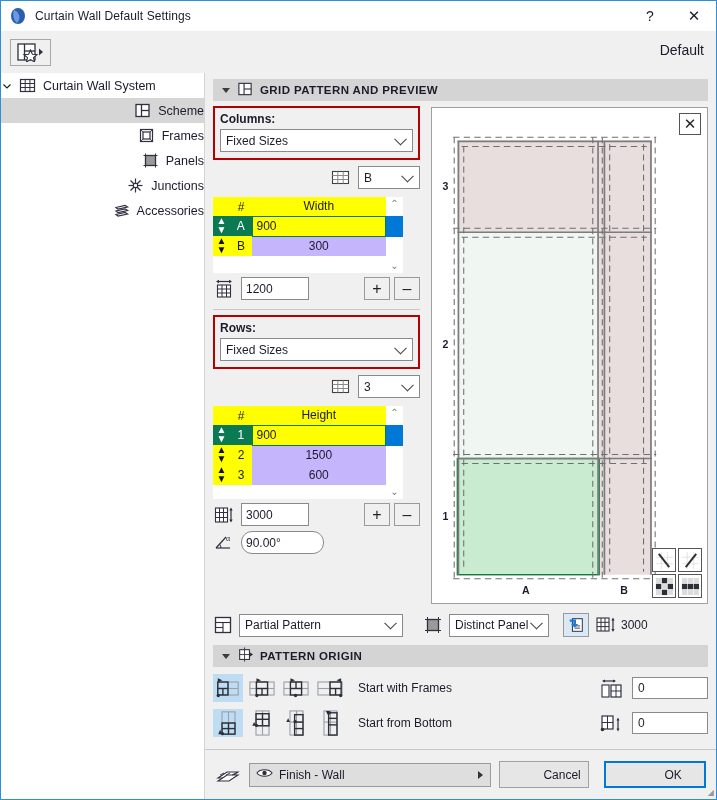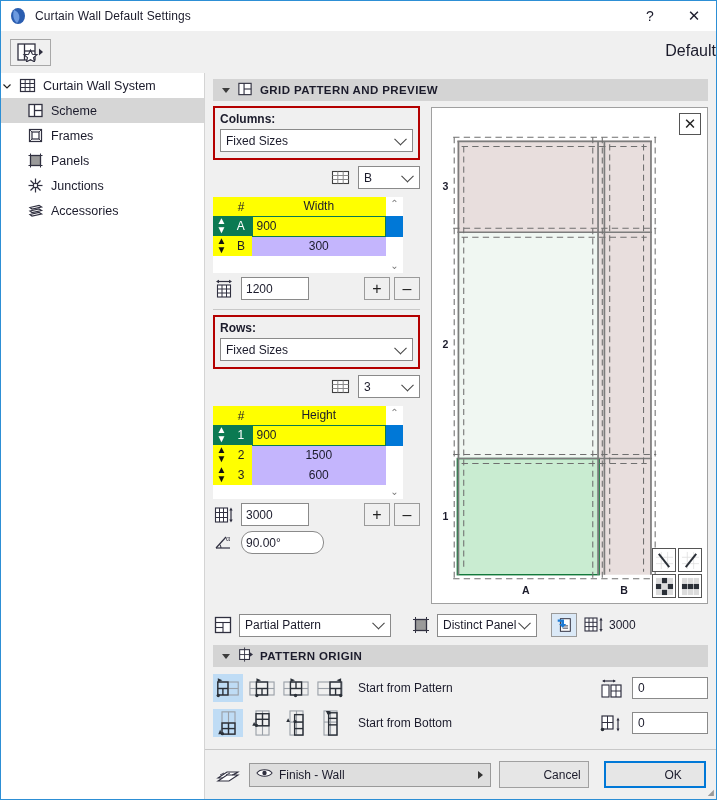--- a/index.html
+++ b/index.html
@@ -36,35 +36,35 @@
   .topstrip {
     flex: 0 0 42px; background:#f0f0f0; position:relative;
     display:flex; align-items:center;
   }
   .fav-btn {
     margin-left:9px; width:41px; height:27px;
     border:1px solid #a8a8a8; background:#f0f0f0;
     display:flex; align-items:center; justify-content:center;
   }
   .default-label {
-    position:absolute; right:0; top:11px;
-    font-size:16px; color:#1b1b2b;
+    position:absolute; right:12px; top:11px;
+    font-size:14px; color:#1b1b2b;
   }
   
   .body-area { flex:1 1 auto; display:flex; min-height:0; }
   .sidebar {
     width:204px; flex:0 0 204px; background:#ffffff;
     border-right:1px solid #d4d4d4;
   }
   .side-row {
     height:25px; display:flex; align-items:center; gap:7px;
     padding-left:8px; font-size:12.5px;
   }
   .side-row.root { padding-left:0; }
-  .side-row.child { padding-left:26px; }
+  .side-row.child { padding-left:26px;justify-content:flex-end; }
   .side-row.selected { background:#d6d6d6; }
   .side-ico { width:17px; height:17px; flex:0 0 17px; display:block; }
   .chev { width:11px; flex:0 0 11px; display:flex; align-items:center; justify-content:center; }
   
   .main {
     flex:1 1 auto; position:relative; background:#f0f0f0;
     padding: 6px 8px 0 8px;
   }
   .section-head {
     height:22px; background:#d4d4d4; display:flex; align-items:center; gap:7px;
@@ -139,21 +139,21 @@
     position:absolute; right:6px; top:5px; width:22px; height:22px;
     border:1px solid #555; background:#fff;
     display:flex;align-items:center;justify-content:center;font-size:15px;color:#222;
   }
   .pv-corner { position:absolute; right:5px; bottom:5px; display:grid; grid-template-columns:24px 24px; grid-template-rows:24px 24px; gap:2px;}
   .pv-cbtn { border:1px solid #555; background:#fff; display:flex;align-items:center;justify-content:center;}
 
   
   .tool-row { display:flex; align-items:center; gap:6px; margin-top:9px; }
   .tool-ico { width:20px; height:20px; flex:0 0 20px; }
-  .sel-w205 { width:152px;text-align:center; }
+  .sel-w205 { width:164px;text-align:center; }
   .sel-w150 { width:100px; }
   .tbtn { width:26px;height:24px;border:1px solid #9a9a9a;background:#dbe9f7;display:flex;align-items:center;justify-content:center;}
   .g3000 { font-size:12px; color:#1b1b2b; }
 
   .origin-grid { display:flex; align-items:center; margin-top:7px; }
   .obtns { display:flex; gap:4px; }
   .obtn { width:30px;height:28px;display:flex;align-items:center;justify-content:center;background:transparent;}
   .obtn.on { background:#bfdcf5; }
   .otext { margin-left:13px; font-size:12px; }
   .orow-right { margin-left:auto; display:flex; align-items:center; gap:7px;}
@@ -717,21 +717,21 @@
               <g stroke="#2b3038" stroke-width="1.5" fill="none">
                   <rect x="14" y="5" width="12" height="14"></rect>
                   <line x1="14" y1="12" x2="26" y2="12"></line>
                   <line x1="20" y1="12" x2="20" y2="19"></line>
                 </g>
               <polygon points="26,1 21,3 26,5" fill="#2b3038"></polygon>
                 <circle cx="25.5" cy="19.5" r="1.8" fill="#2b3038"></circle>
             </svg>
           </div>
         </div>
-        <span class="otext">Start from Pattern</span>
+        <span class="otext">Start with Frames</span>
         <div class="orow-right">
           <span class="tool-ico" style="width:26px;flex:0 0 26px">
             <svg viewBox="0 0 26 22" width="26" height="22">
               <line x1="4" y1="3" x2="16" y2="3" stroke="#303040" stroke-width="1.2"></line>
               <polygon points="3,3 6,1.4 6,4.6" fill="#303040"></polygon>
                 <polygon points="17,3 14,1.4 14,4.6" fill="#303040"></polygon>
               <rect x="3" y="7" width="7" height="12" fill="#fff" stroke="#303040" stroke-width="1.1"></rect>
               <rect x="12" y="7" width="10" height="12" fill="#fff" stroke="#303040" stroke-width="1.2"></rect>
               <line x1="17" y1="7" x2="17" y2="19" stroke="#303040" stroke-width="1"></line>
               <line x1="12" y1="13" x2="22" y2="13" stroke="#303040" stroke-width="1"></line>

